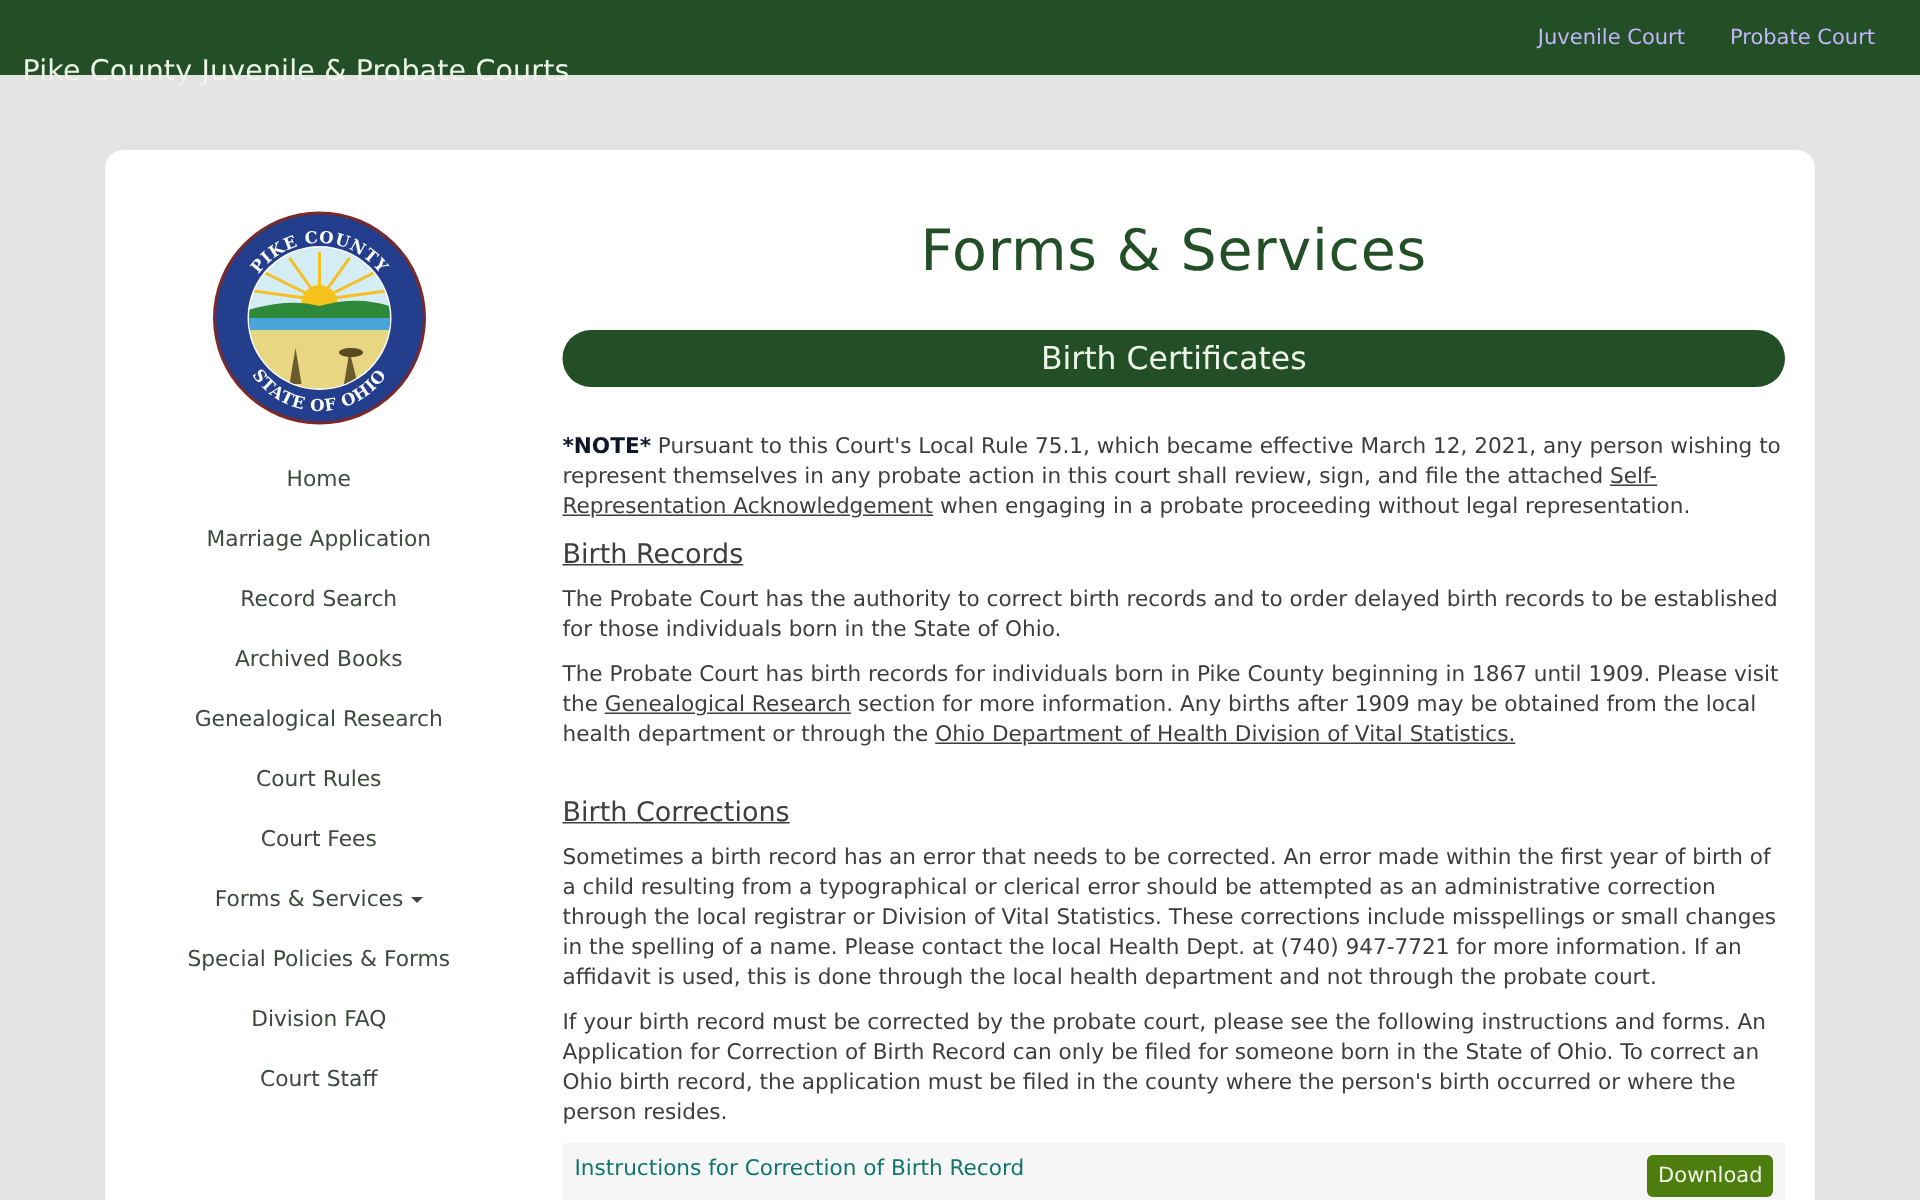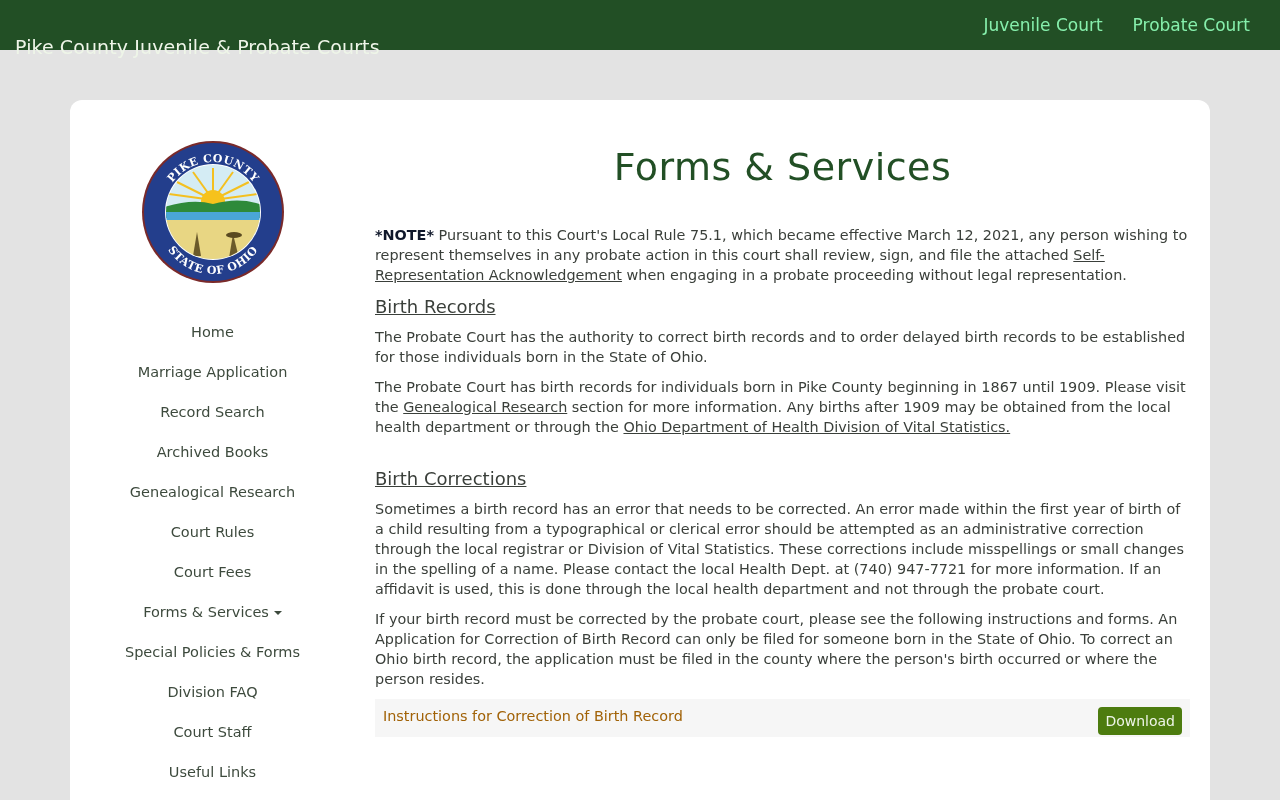--- a/index.html
+++ b/index.html
@@ -19,22 +19,22 @@
     }
     .brand {
       color: #eef5e8;
       font-size: 19px;
       text-decoration: none;
       letter-spacing: 0.1px;
       margin-top: 44px;
     }
     .topnav { display: flex; gap: 30px; padding-right: 15px; }
     .topnav a {
-      color: #86efac;
-      font-size: 17px;
+      color: #c4b5fd;
+      font-size: 14px;
       text-decoration: none;
     }
     .card {
       position: absolute;
       left: 70px;
       top: 100px;
       width: 1140px;
       height: 760px;
       background: #ffffff;
       border-radius: 12px;
@@ -53,21 +53,21 @@
       width: 144px;
       height: 144px;
     }
     .sidenav {
       position: absolute;
       top: 212px;
       left: 0;
       width: 285px;
       list-style: none;
     }
-    .sidenav li { height: 40px; display: flex; align-items: center; justify-content: center; }
+    .sidenav li { height: 40px; display: flex; justify-content: center; }
     .sidenav a {
       color: #3d4a3d;
       font-size: 14.5px;
       text-decoration: none;
     }
     .caret {
       display: inline-block;
       width: 0; height: 0;
       border-left: 4px solid transparent;
       border-right: 4px solid transparent;
@@ -122,21 +122,21 @@
     .gap { height: 20px; }
     .download-row {
       background: #f6f6f6;
       height: 38px;
       display: flex;
       align-items: flex-start;
       justify-content: space-between;
       padding: 7px 8px 0 8px;
       margin-top: 2px;
     }
-    .download-row span { font-size: 14.4px; color: #a16207; text-align: right; }
+    .download-row span { font-size: 14.4px; color: #0f766e; text-align: right; }
     .download-btn {
       background: #4d7c0f;
       color: #eef5e8;
       border: none;
       border-radius: 4px;
       font-family: "DejaVu Sans", sans-serif;
       font-size: 14px;
       padding: 6px 7px;
       margin-top: 1px;
       cursor: pointer;
@@ -224,29 +224,27 @@
       </li>
       <li>
           <a href="#">Special Policies &amp; Forms</a>
         </li>
       <li>
           <a href="#">Division FAQ</a>
         </li>
       <li>
           <a href="#">Court Staff</a>
         </li>
-      <li>
-          <a href="#">Useful Links</a>
-        </li>
       <li></li>
     </ul>
   </aside>
 
   <main class="main">
     <h1 class="page-title">Forms &amp; Services</h1>
+    <div class="section-banner">Birth Certificates</div>
 
     <div class="content">
       <p><b>*NOTE*</b><span> Pursuant to this Court's Local Rule 75.1, which became effective March 12, 2021, any person wishing to represent themselves in any probate action in this court shall review, sign, and file the attached </span><a href="#">Self-Representation Acknowledgement</a><span> when engaging in a probate proceeding without legal representation.</span></p>
 
       <h2 class="subhead">Birth Records</h2>
       <p>The Probate Court has the authority to correct birth records and to order delayed birth records to be established for those individuals born in the State of Ohio.</p>
       <p><span>The Probate Court has birth records for individuals born in Pike County beginning in 1867 until 1909. Please visit the </span><a href="#">Genealogical Research</a><span> section for more information. Any births after 1909 may be obtained from the local health department or through the </span><a href="#">Ohio Department of Health Division of Vital Statistics.</a></p>
 
       <div class="gap"></div>
 

